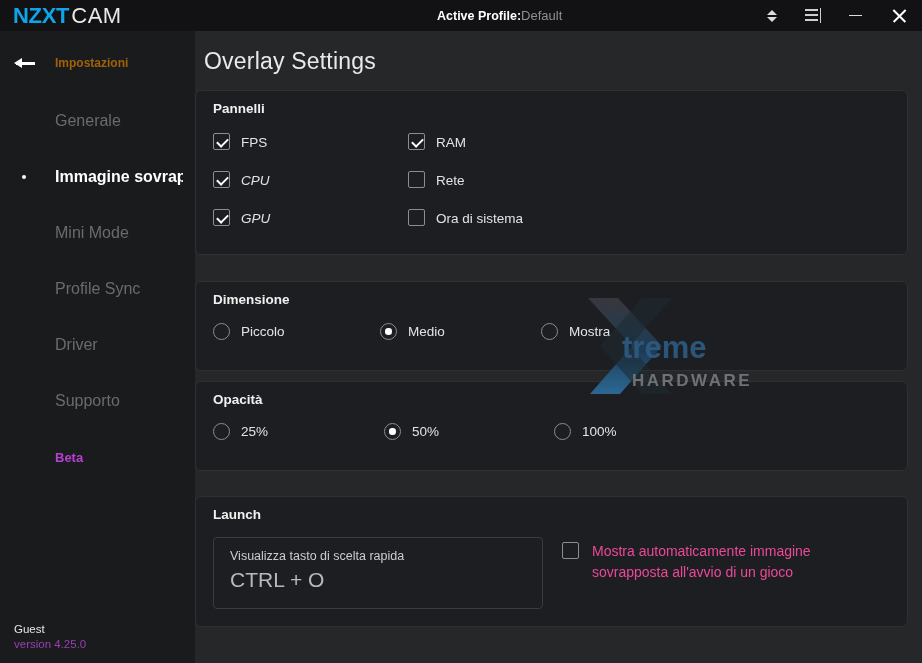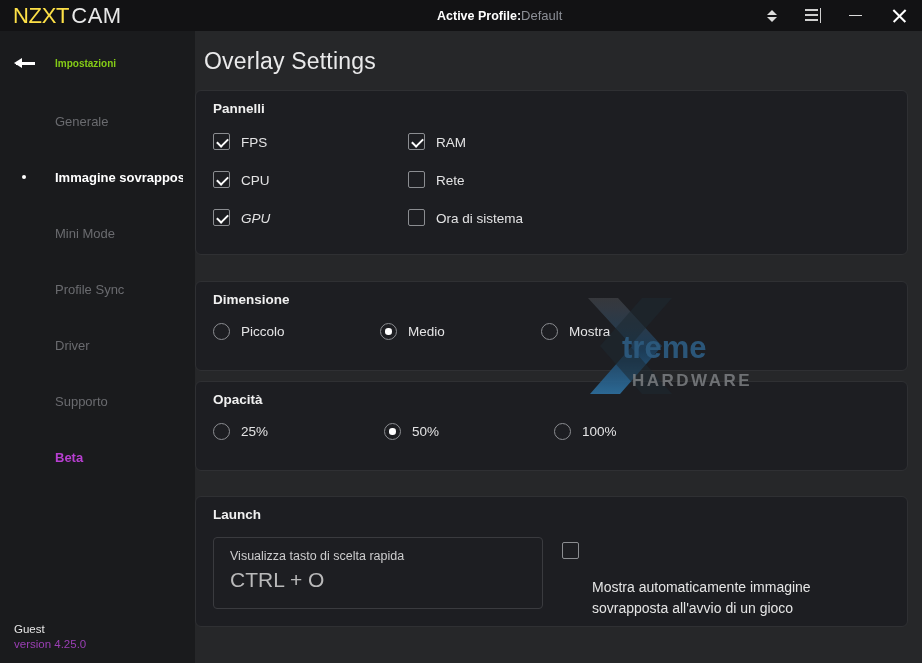--- a/index.html
+++ b/index.html
@@ -21,21 +21,21 @@
     width: 922px; height: 31px;
     background: #121214;
     display: flex; align-items: center;
   }
   .logo {
     margin-left: 13px;
     font-size: 22px;
     letter-spacing: -0.3px;
     white-space: nowrap;
   }
-  .logo .nzxt { color: #fde047; font-weight: normal; }
+  .logo .nzxt { color: #0ea5e9; font-weight: bold; }
   .logo .cam  { color: #e8e8e8; font-weight: 300; margin-left: 2px; letter-spacing: 0.5px;}
   .profile-wrap {
     position: absolute; left: 437px; top: 0; height: 31px;
     display: flex; align-items: center; 
   }
   .profile-label {
     color: #ffffff; font-size: 12.5px; font-weight: bold;
   }
   .profile-value {
     color: #8c8f96; font-size: 13px;
@@ -102,33 +102,33 @@
     background: #ffffff;
   }
   .back-arrow .head {
     position: absolute; left: 0px; top: 1.5px;
     width: 0; height: 0;
     border-top: 5.5px solid transparent;
     border-bottom: 5.5px solid transparent;
     border-right: 8px solid #ffffff;
   }
   .side-head-label {
-    margin-left: 19px; color: #84cc16; font-size: 10px; font-weight: bold;
+    margin-left: 19px; color: #a16207; font-size: 12px; font-weight: bold;
   }
   .nav { position: absolute; left: 0; top: 62px; width: 195px; }
   .nav-item {
     position: relative; height: 56px;
     display: flex; align-items: center; cursor: pointer;
   }
   .nav-dot {
     position: absolute; left: 22px; top: 26px;
     width: 4px; height: 4px; border-radius: 50%; background: #ffffff;
   }
   .nav-label {
-    margin-left: 55px; font-size: 13px; color: #6a6b6f;
+    margin-left: 55px; font-size: 16px; color: #6a6b6f;
     white-space: nowrap; overflow: hidden;
     width: 128px;
   }
   .nav-item.active .nav-label { color: #ffffff; font-weight: bold; }
   .nav-label.beta {
     color: #b83fd1; font-weight: bold; font-size: 13px;
   }
   .side-foot {
     position: absolute; left: 14px; bottom: 12px;
     line-height: 1.25;
@@ -211,22 +211,22 @@
   .hotkey-value {
     position: absolute; left: 16px; top: 30px;
     font-size: 21px; color: #b9b9ba; font-weight: 300;
   }
   .launch-cb {
     position: absolute; left: 366px; top: 44px;
     display: flex; align-items: flex-start; cursor: pointer;
   }
   .launch-cb .cbox { margin-top: 1px; }
   .launch-cb-text {
-    margin-left: 13px; font-size: 14px; color: #e5e5e5;
-    line-height: 1.52; max-width: 275px; margin-top: 36px;
+    margin-left: 13px; font-size: 14px; color: #ec4899;
+    line-height: 1.52; max-width: 275px;
   }
 
   
   .watermark {
     position: absolute; left: 389px; top: 265px;
     width: 180px; height: 110px;
     pointer-events: none;
     opacity: 0.92;
   }
 </style>
@@ -325,21 +325,21 @@
 
     <div class="page-title">Overlay Settings</div>
 
     <div class="card" id="card-pannelli" style="left:0px">
       <div class="card-title">Pannelli</div>
 
       <div class="cb-row" style="left:17px; top:42px;">
         <span class="cbox on"></span>
         <span class="cb-label">FPS</span>
       </div>
-      <div class="cb-row" style="left:17px; top:80px;">
+      <div class="cb-row" style="left:17px; top:80px;font-style:italic;">
         <span class="cbox on"></span>
         <span class="cb-label">CPU</span>
       </div>
       <div class="cb-row" style="left:17px; top:118px;font-style:italic;">
         <span class="cbox on"></span>
         <span class="cb-label">GPU</span>
       </div>
 
       <div class="cb-row" style="left:212px; top:42px;">
         <span class="cbox on"></span>

